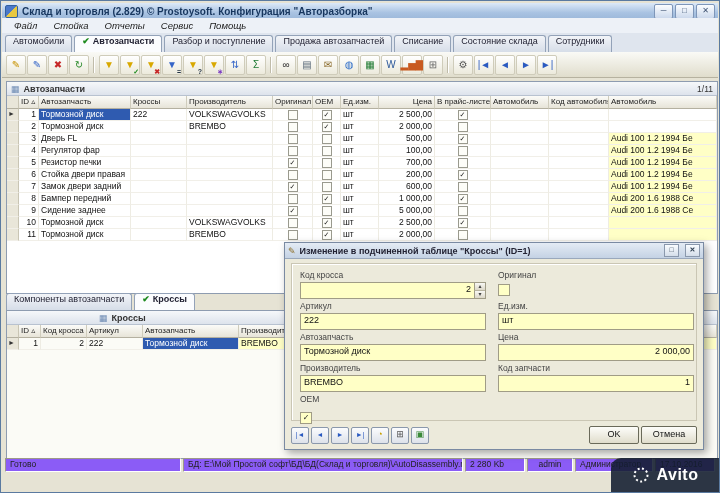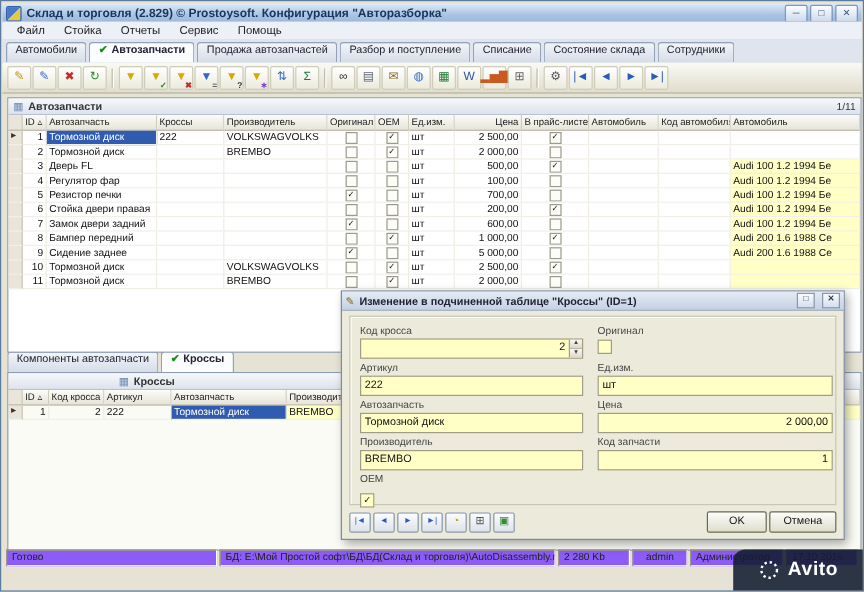--- a/index.html
+++ b/index.html
@@ -14,21 +14,21 @@
   .appicon{width:11px;height:11px;background:linear-gradient(135deg,#4a78c8 50%,#e8c840 50%);
     border:1px solid #31609f;border-radius:2px;flex:0 0 auto;}
   .wtitle{flex:1;font-size:10px;font-weight:bold;color:#17365e;white-space:nowrap;overflow:hidden;}
   .winbtns{display:flex;gap:2px;}
   .winbtn{width:17px;height:13px;border:1px solid #7e96b8;border-radius:2px;
     background:linear-gradient(#fbfdff,#ccd9ec);font-size:8px;line-height:11px;text-align:center;color:#3c5070;}
 
   
   .menubar{position:absolute;left:1px;top:17px;right:1px;height:15px;background:#edf1f7;
     border-bottom:1px solid #c2ccd8;display:flex;align-items:center;padding-left:4px;}
-  .menu-item{font-size:9.5px;color:#222;padding:1px 8px;}
+  .menu-item{font-size:9.5px;color:#222;padding:1px 8px;font-style:italic;}
 
   
   .tabbar{position:absolute;left:1px;top:32px;right:1px;height:19px;background:#dfe5ee;
     display:flex;align-items:flex-end;padding-left:3px;gap:2px;border-bottom:1px solid #aab4c4;}
   .subtabs{position:absolute;left:5px;top:292px;height:17px;display:flex;align-items:flex-end;gap:2px;z-index:5;}
   .tab{height:16px;border:1px solid #93a2b8;border-bottom:none;border-radius:3px 3px 0 0;
     background:linear-gradient(#f2f4f8,#d6dde8);font-size:9px;padding:0 7px;color:#223;
     display:flex;align-items:flex-start;gap:3px;white-space:nowrap;}
   .tab.active{background:#fbfcfe;font-weight:bold;}
   .tabcheck{color:#1e8a1e;font-size:9px;}
@@ -141,24 +141,24 @@
     </div>
   <div class="tabbar">
       <div class="tab">
         <span>Автомобили</span>
       </div>
       <div class="tab active">
         <span class="tabcheck">✔</span>
         <span>Автозапчасти</span>
       </div>
       <div class="tab">
+        <span>Разбор и поступление</span>
+      </div>
+      <div class="tab">
         <span>Продажа автозапчастей</span>
-      </div>
-      <div class="tab">
-        <span>Разбор и поступление</span>
       </div>
       <div class="tab">
         <span>Списание</span>
       </div>
       <div class="tab">
         <span>Состояние склада</span>
       </div>
       <div class="tab">
         <span>Сотрудники</span>
       </div>

